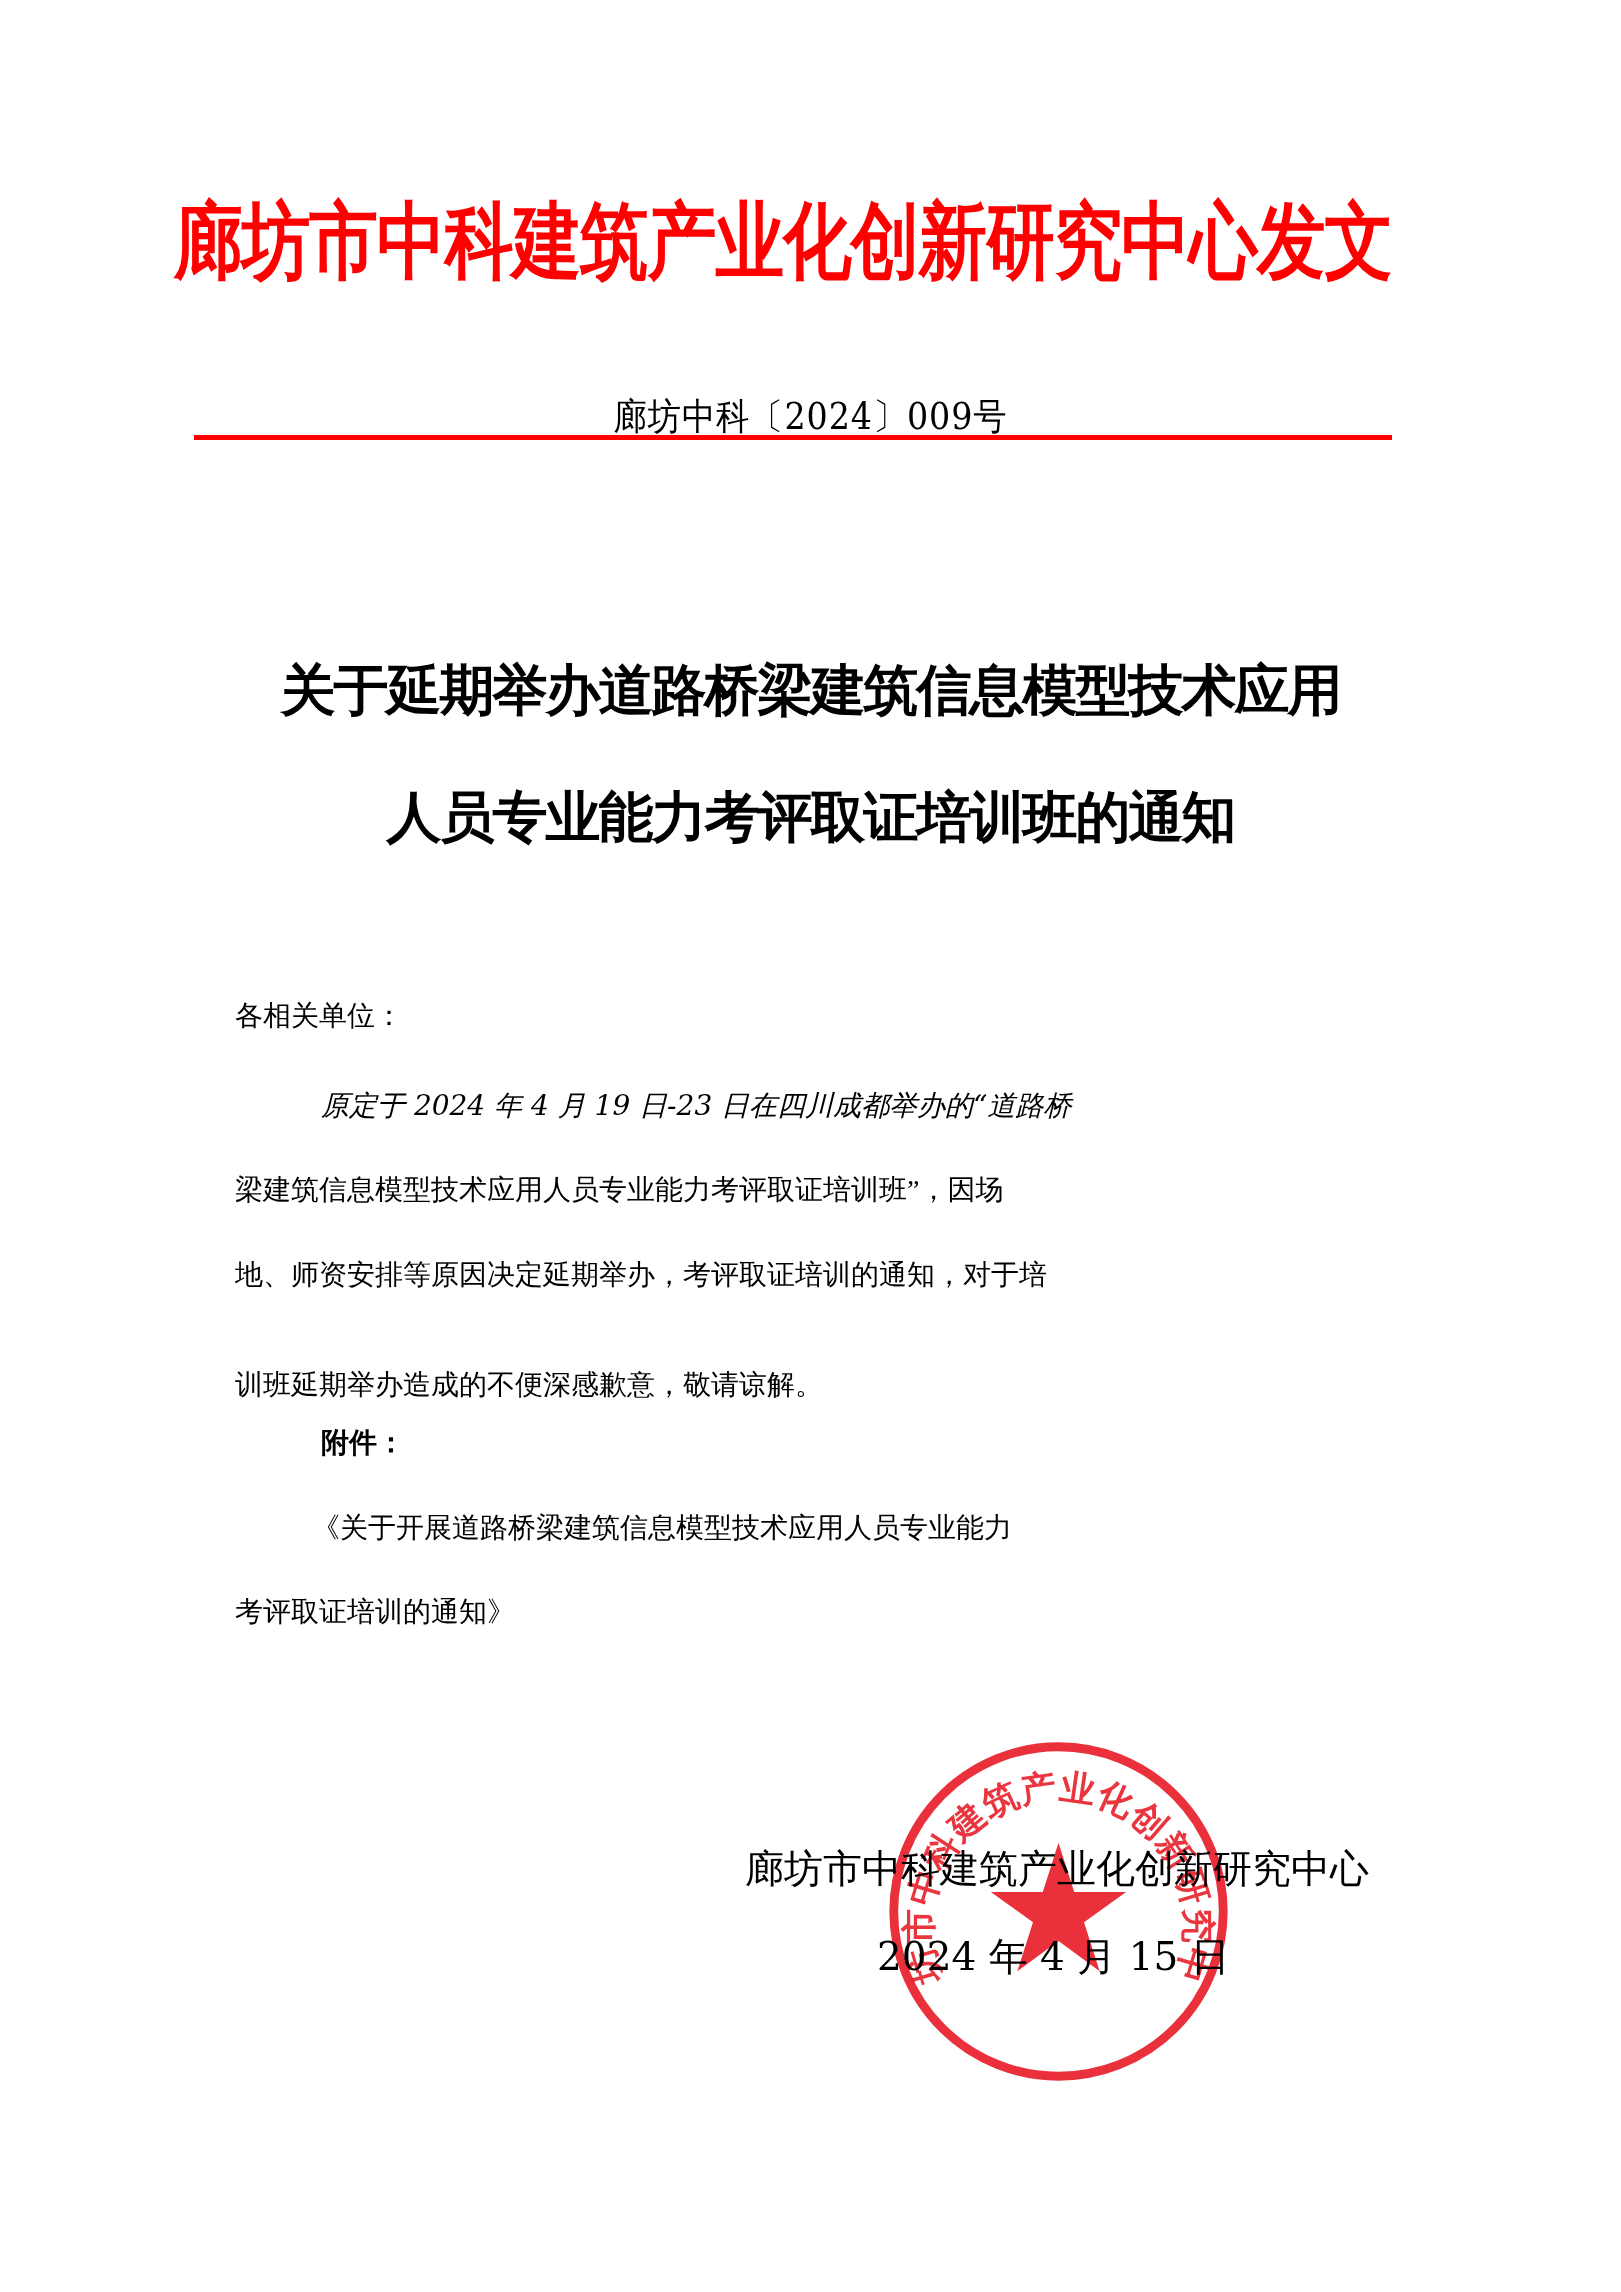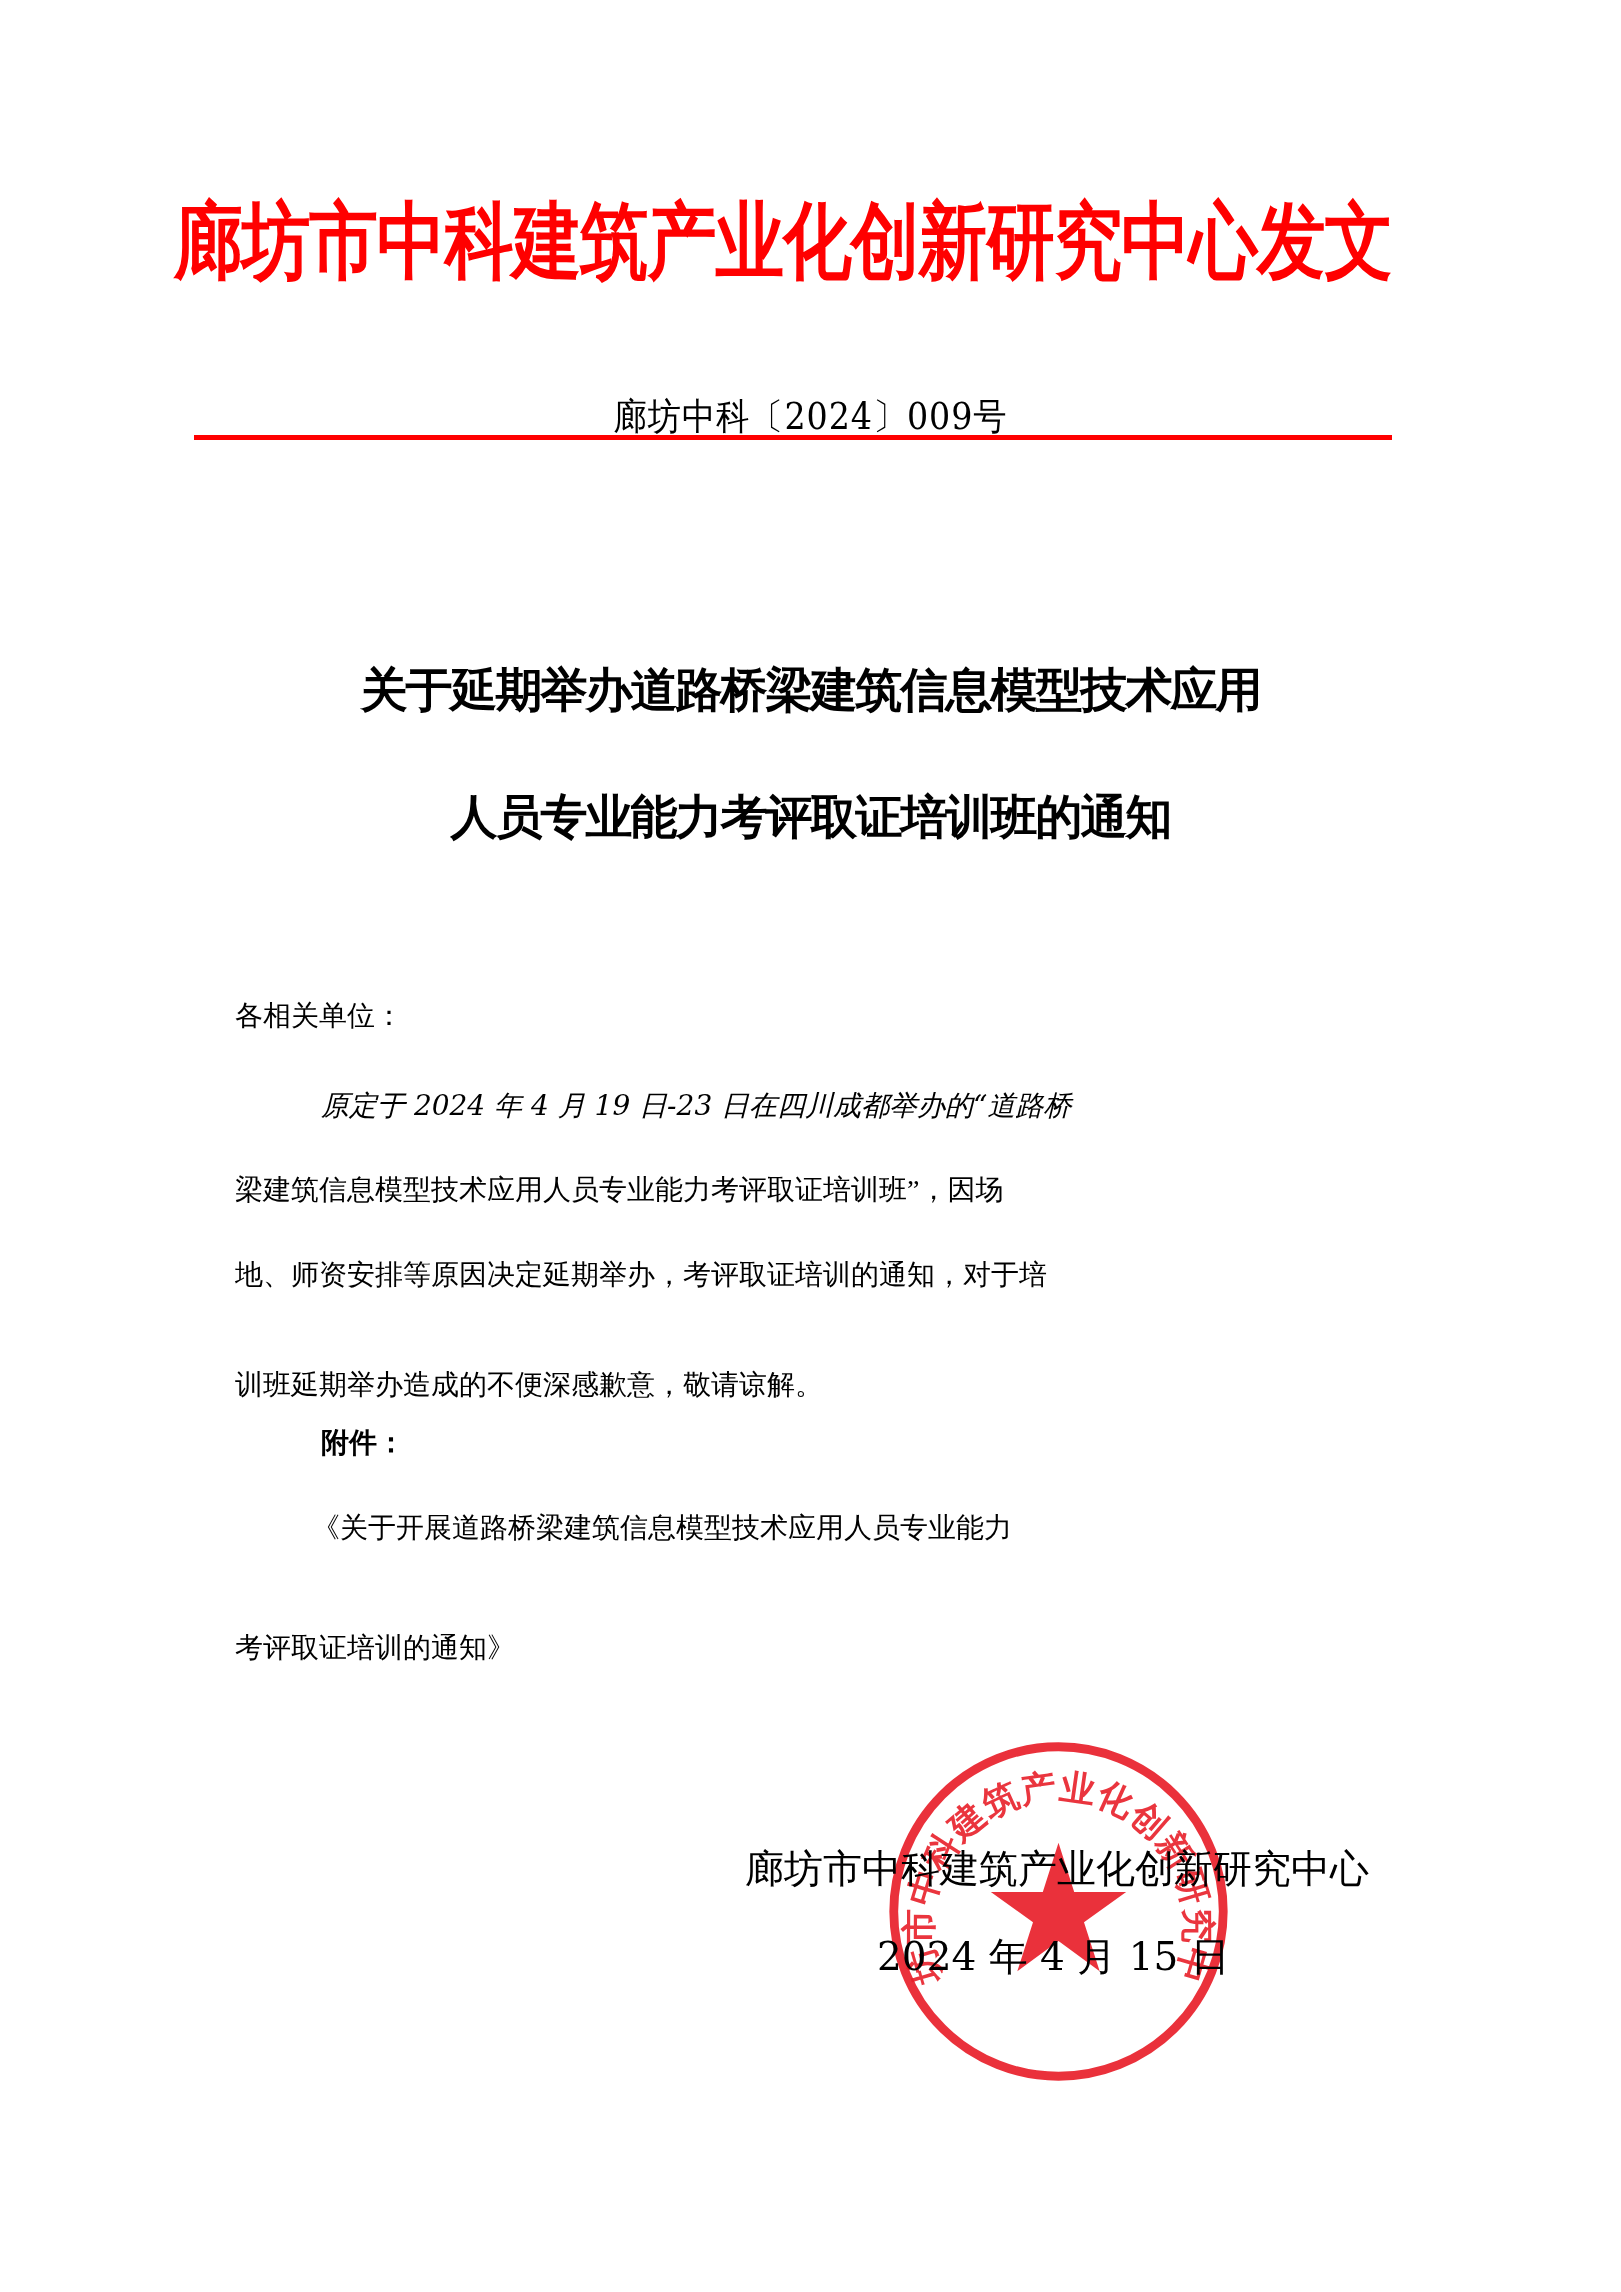--- a/index.html
+++ b/index.html
@@ -6,21 +6,21 @@
   body { width:1621px; height:2293px; position:relative; overflow:hidden;
          font-family:"DejaVu Serif", "Liberation Serif", serif; color:#000; }
   .abs { position:absolute; white-space:nowrap; }
   .masthead { left:174px; top:186px; width:1225px; height:108px;
               color:#ff0000; font-family:"DejaVu Serif", serif; font-weight:bold;
               font-size:73px; line-height:108px; letter-spacing:-1px;
               transform:scaleX(0.94) scaleY(1.15); transform-origin:left center; }
   .docno { left:0; width:1621px; text-align:center; top:392px; font-size:37px; line-height:49px;
            letter-spacing:1px; transform:scaleX(0.9); }
   .redline { left:194px; top:435px; width:1198px; height:4.9px; background:#ff0000; }
-  .title { left:0; width:1621px; text-align:center; font-size:47px; font-weight:bold;
+  .title { left:0; width:1621px; text-align:center; font-size:55px; font-weight:bold;
            line-height:69px; font-family:"DejaVu Serif", serif; }
   .t1 { top:655px; letter-spacing:-2px; }
   .t2 { top:782px; letter-spacing:-2px; }
   .body-line { left:235px; font-size:28px; line-height:55px; letter-spacing:0px; }
   .indent { left:321px; }
   .stamp { left:882px; top:1735px; width:353px; height:353px; }
   .sig { font-size:39px; line-height:55px; }
 </style>
 </head>
 <body>
@@ -35,21 +35,21 @@
 
 <div class="abs body-line" style="top:988px;">各相关单位：</div>
 
 <div class="abs body-line indent" style="top:1078px;font-style:italic;">原定于 2024 年 4 月 19 日-23 日在四川成都举办的“道路桥</div>
 <div class="abs body-line" style="top:1162px;font-family:Liberation Serif, serif;">梁建筑信息模型技术应用人员专业能力考评取证培训班”，因场</div>
 <div class="abs body-line" style="top:1247px;">地、师资安排等原因决定延期举办，考评取证培训的通知，对于培</div>
 <div class="abs body-line" style="top:1331px;margin-top:26px;">训班延期举办造成的不便深感歉意，敬请谅解。</div>
 
 <div class="abs body-line indent" style="top:1415px;font-weight:bold;">附件：</div>
 <div class="abs body-line indent" style="top:1500px; left:312px;">《关于开展道路桥梁建筑信息模型技术应用人员专业能力</div>
-<div class="abs body-line" style="top:1584px;margin-top:36px;">考评取证培训的通知》</div>
+<div class="abs body-line" style="top:1584px;">考评取证培训的通知》</div>
 
 <svg class="abs stamp" viewBox="0 0 360 360" xmlns="http://www.w3.org/2000/svg">
   <defs>
     <path id="sealArc" d="M 62 250 A 130 130 0 1 1 298 250" fill="none"></path>
   </defs>
   <circle cx="180" cy="180" r="168" fill="none" stroke="#e8202a" stroke-width="9" opacity="0.92"></circle>
   <text font-family="DejaVu Sans, sans-serif" font-weight="bold" font-size="36" fill="#e8202a" opacity="0.9" letter-spacing="1">
     <textPath href="#sealArc" startOffset="50%" text-anchor="middle">廊坊市中科建筑产业化创新研究中心</textPath>
   </text>
   <polygon fill="#e8202a" opacity="0.92" points="180,110 196,160 249,160 206,191 222,241 180,210 138,241 154,191 111,160 164,160"></polygon>

